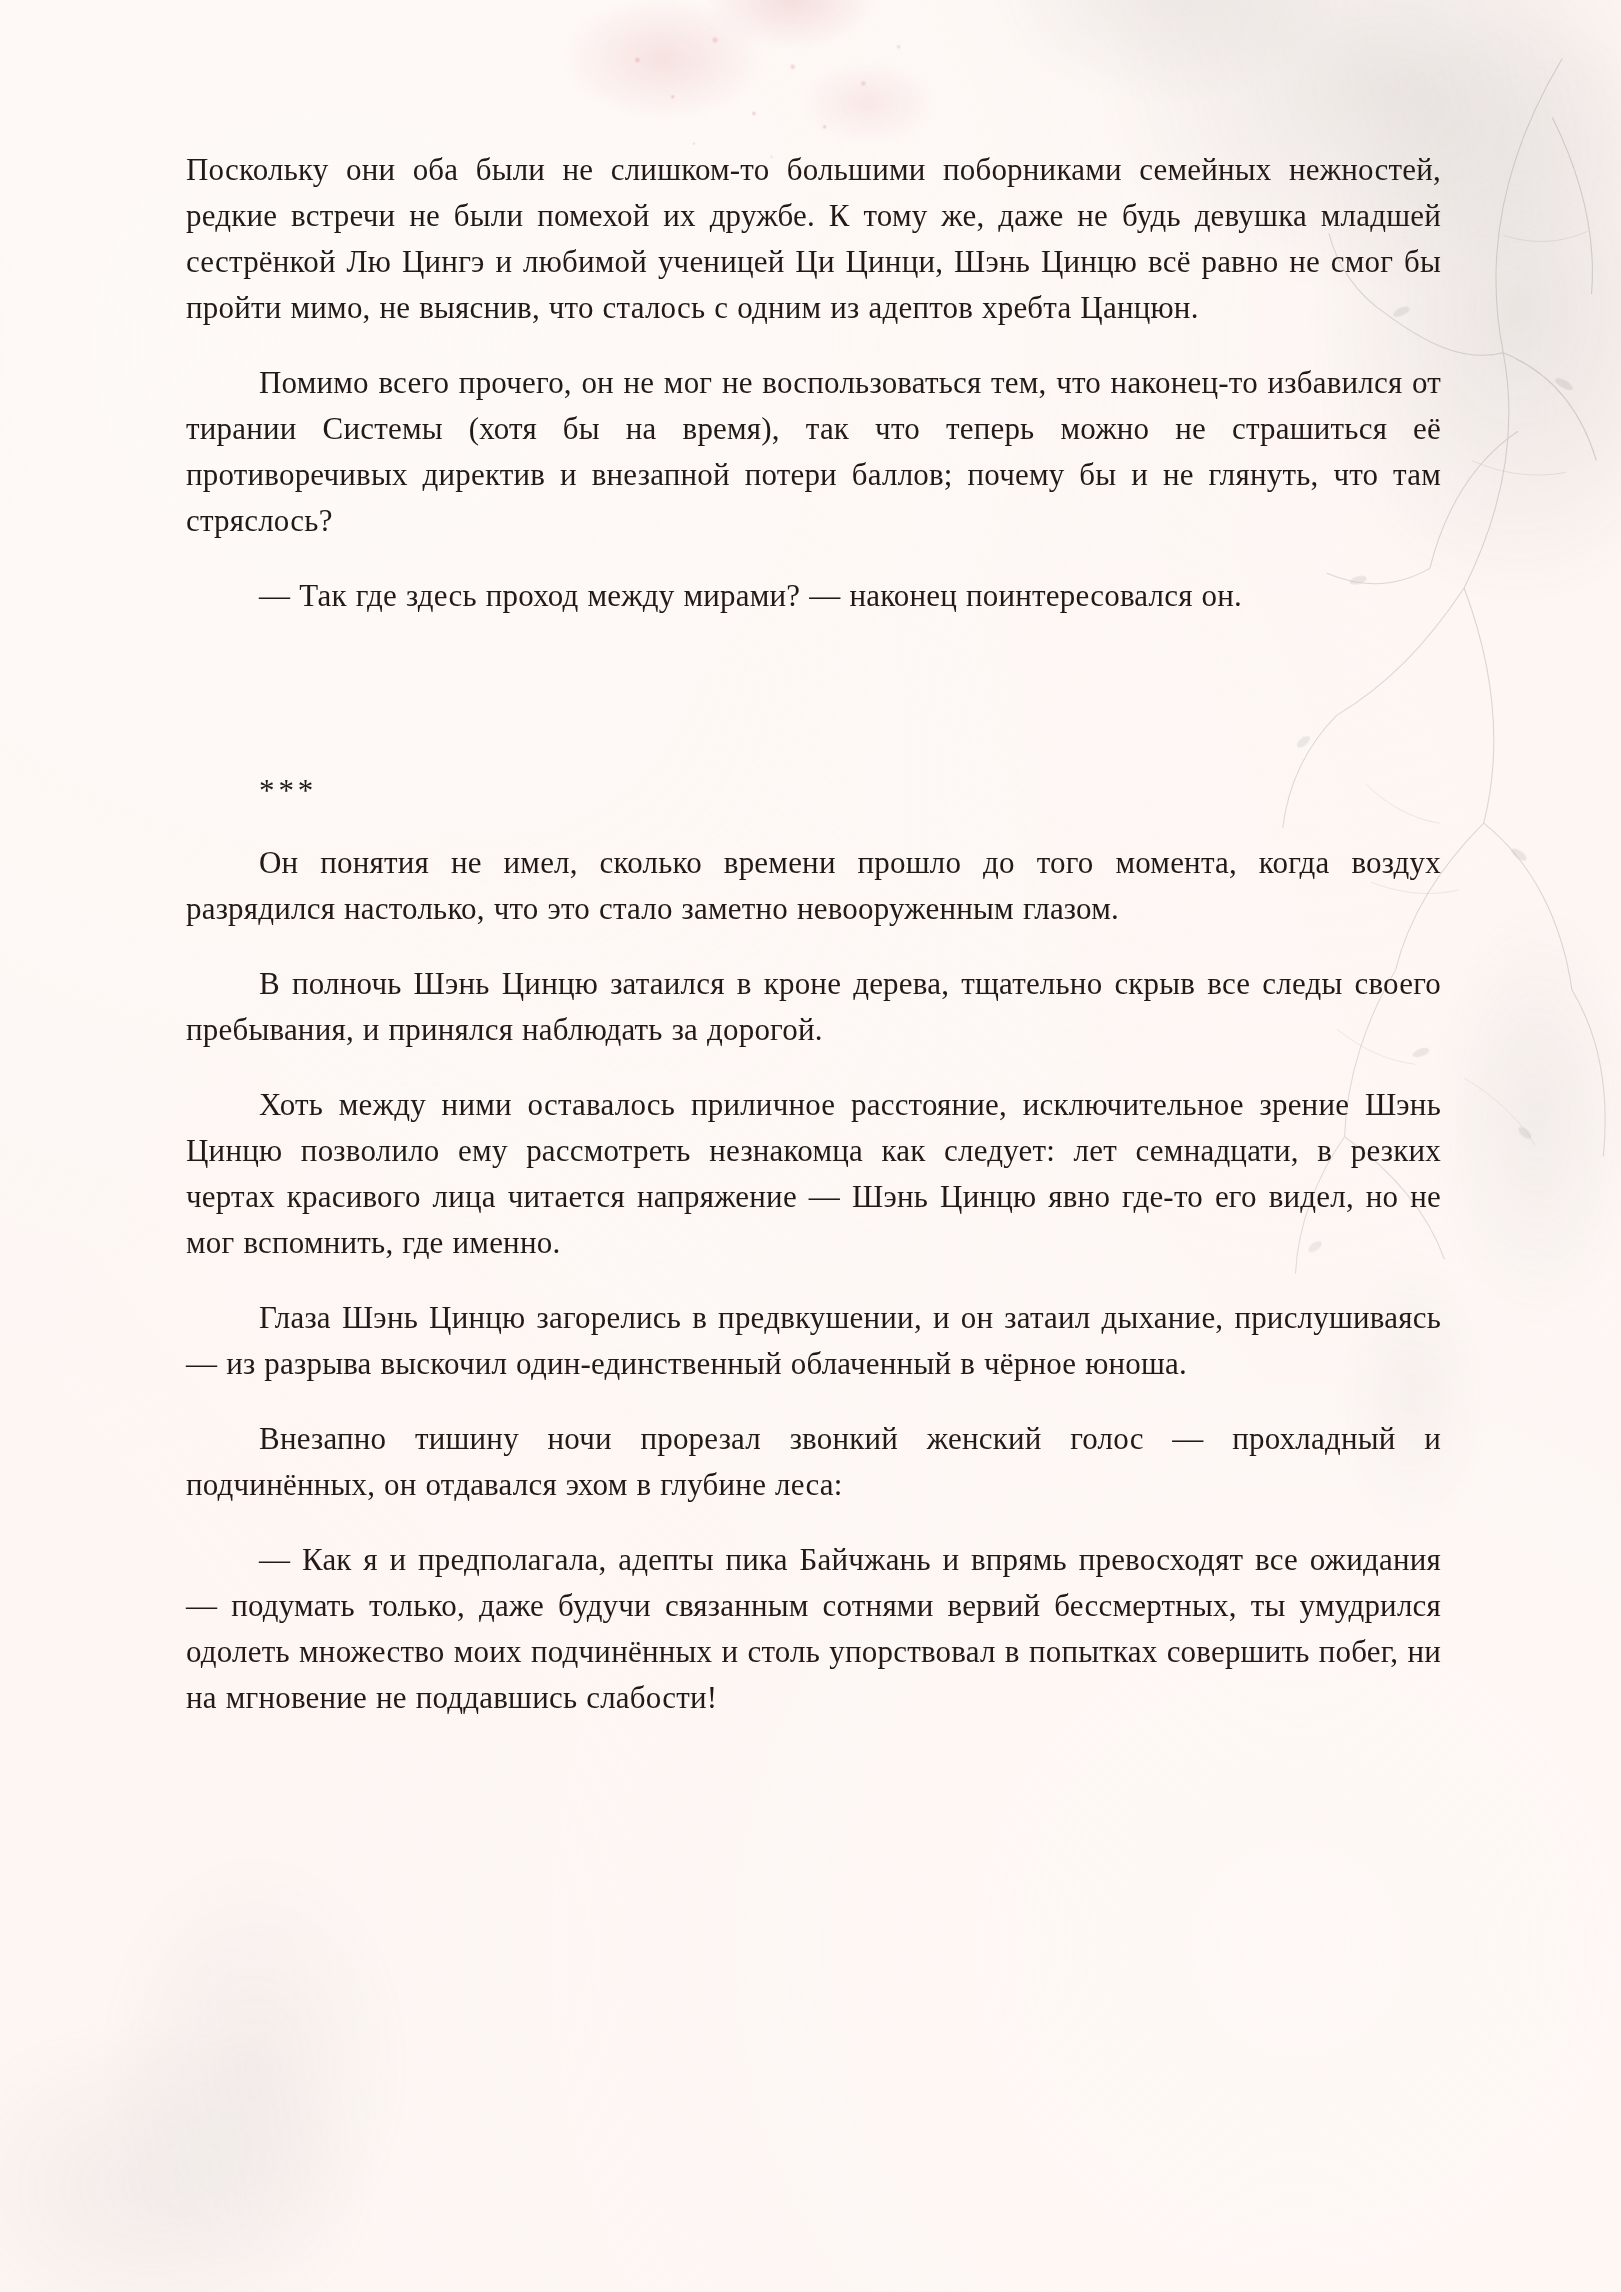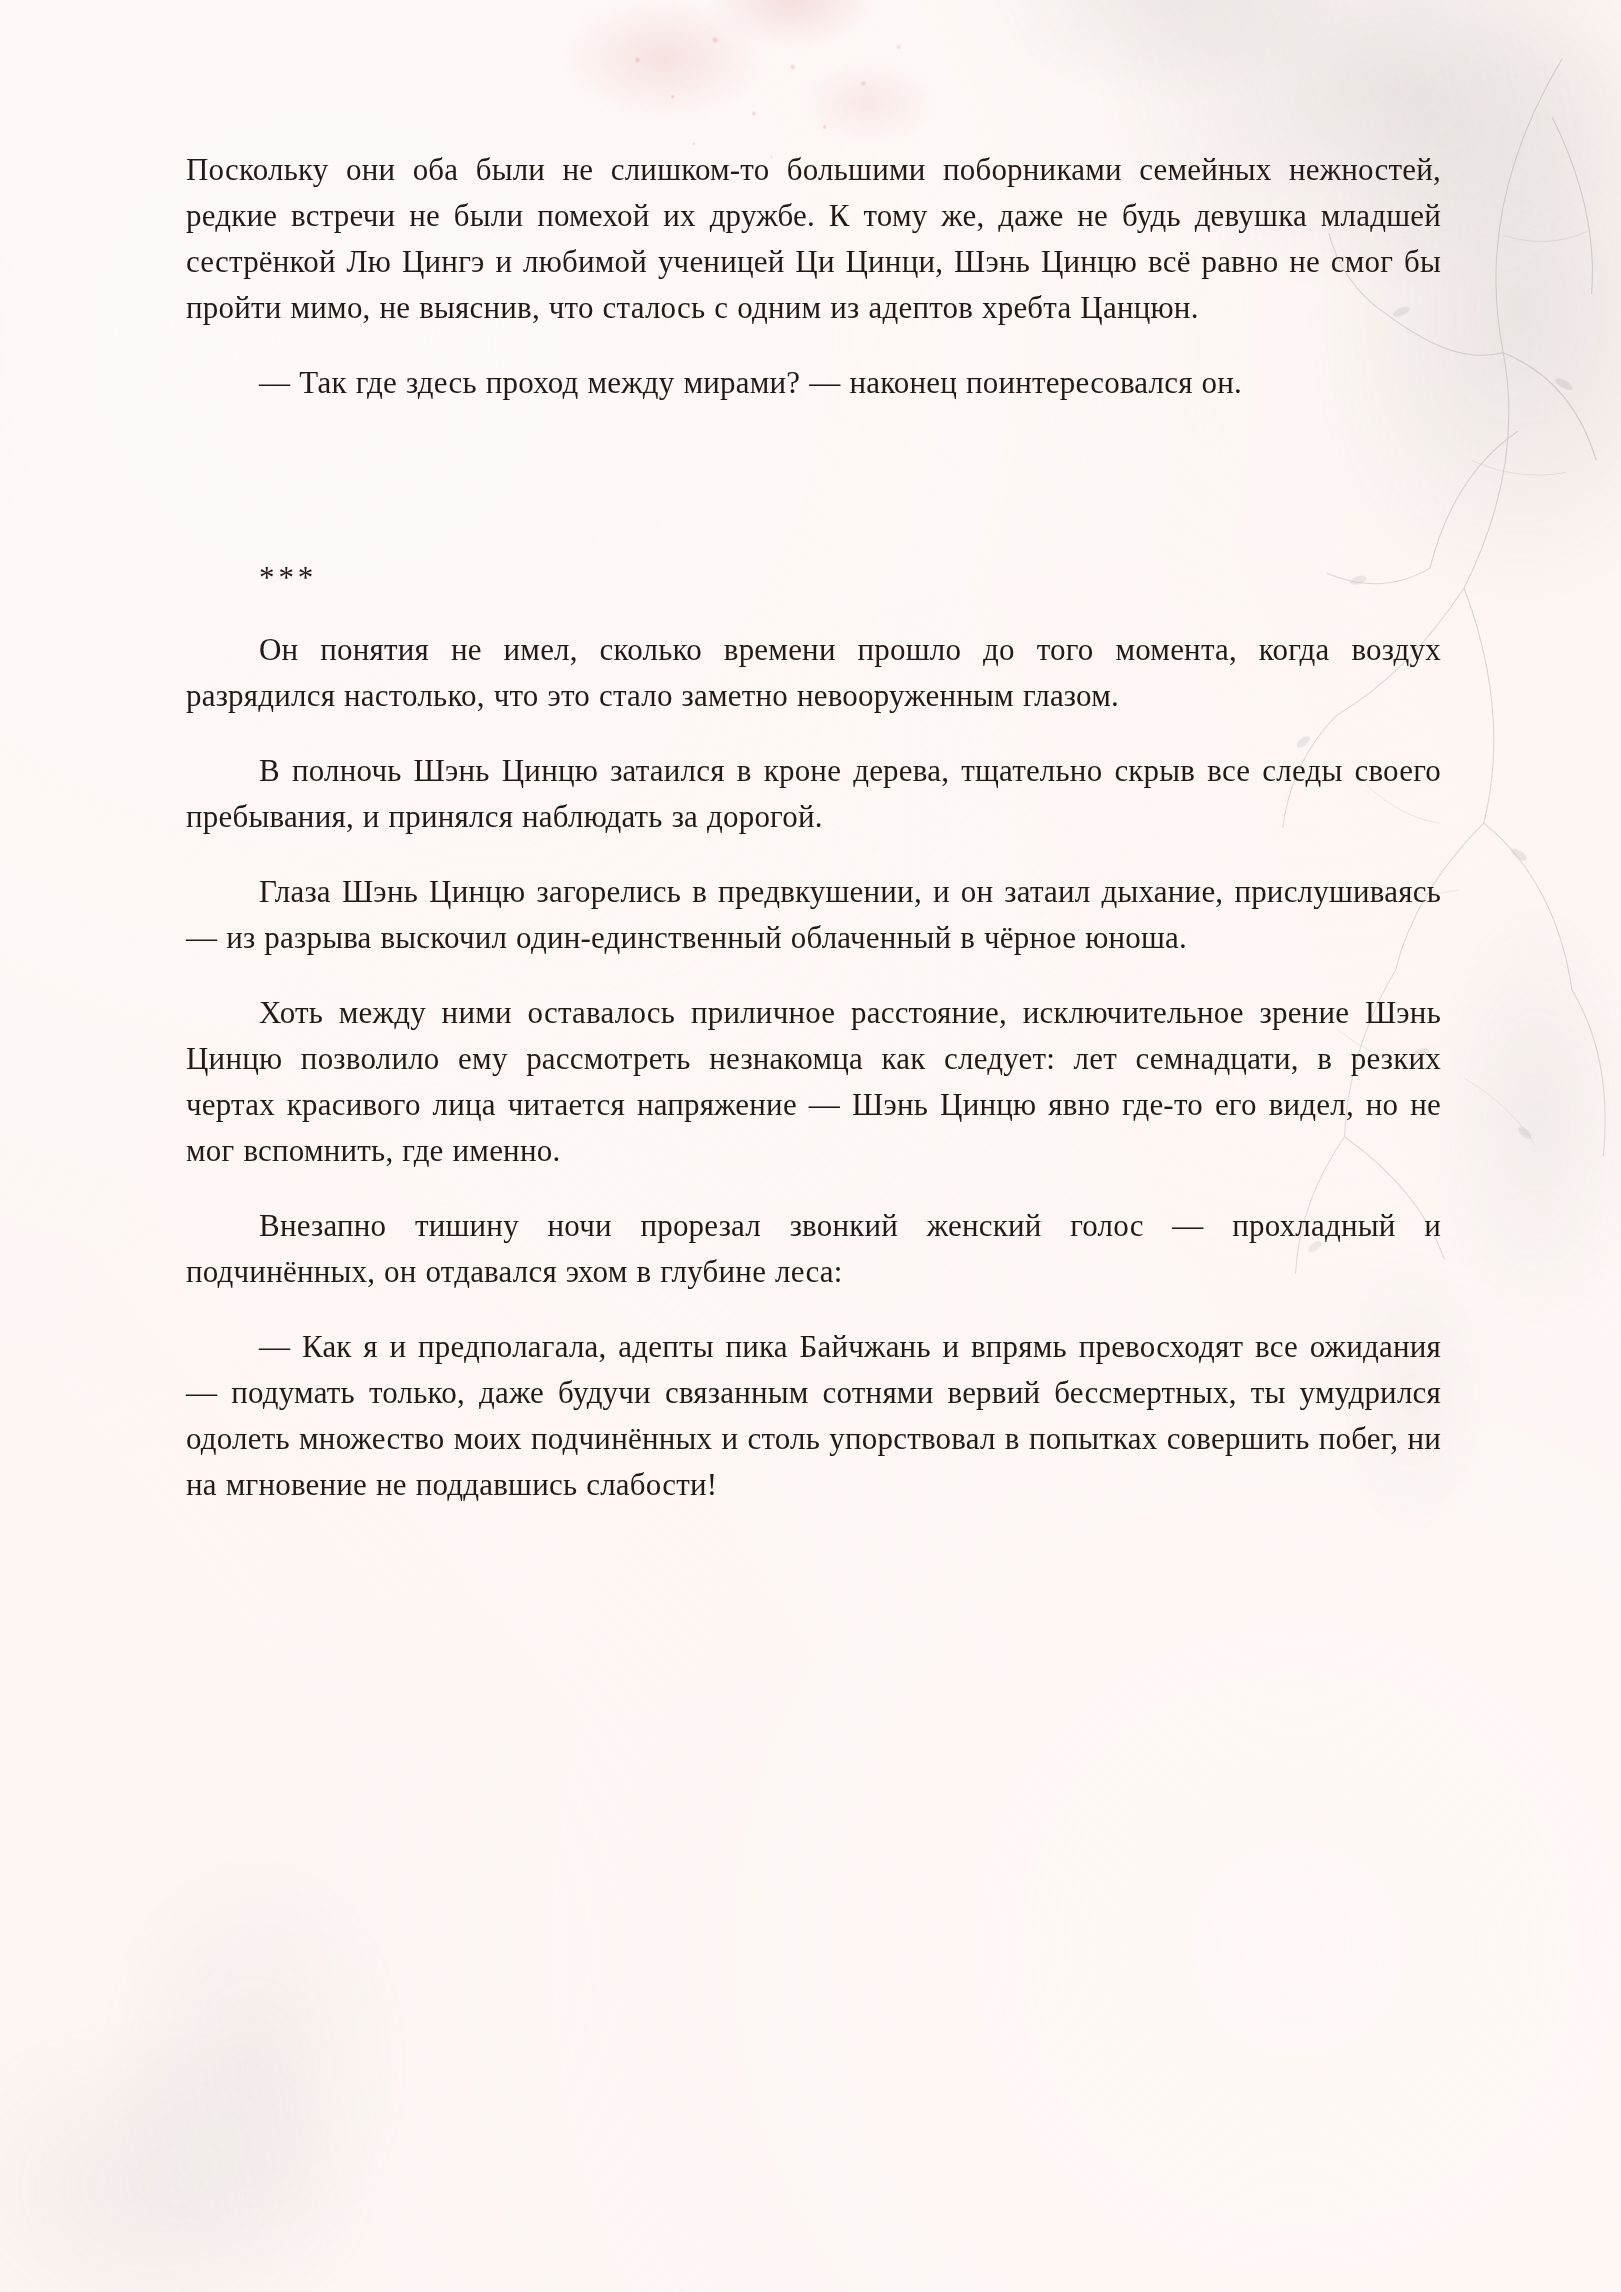--- a/index.html
+++ b/index.html
@@ -194,32 +194,33 @@
     </g>
   </svg>
   <div class="paper-grain"></div>
 </div>
 
 <div class="page">
   <div class="text-column">
 
     <p class="para no-indent">Поскольку они оба были не слишком-то большими поборниками семейных нежностей, редкие встречи не были помехой их дружбе. К тому же, даже не будь девушка младшей сестрёнкой Лю Цингэ и любимой ученицей Ци Цинци, Шэнь Цинцю всё равно не смог бы пройти мимо, не выяснив, что сталось с одним из адептов хребта Цанцюн.</p>
 
+    <p class="para">Помимо всего прочего, он не мог не воспользоваться тем, что наконец-то избавился от тирании Системы (хотя бы на время), так что теперь можно не страшиться её противоречивых директив и внезапной потери баллов; почему бы и не глянуть, что там стряслось?</p>
 
     <p class="para last-line-left">— Так где здесь проход между мирами? — наконец поинтересовался он.</p>
 
     <div class="scene-break">***</div>
 
     <p class="para last-line-left">Он понятия не имел, сколько времени прошло до того момента, когда воздух разрядился настолько, что это стало заметно невооруженным глазом.</p>
 
     <p class="para last-line-left">В полночь Шэнь Цинцю затаился в кроне дерева, тщательно скрыв все следы своего пребывания, и принялся наблюдать за дорогой.</p>
 
+    <p class="para last-line-left">Хоть между ними оставалось приличное расстояние, исключительное зрение Шэнь Цинцю позволило ему рассмотреть незнакомца как следует: лет семнадцати, в резких чертах красивого лица читается напряжение — Шэнь Цинцю явно где-то его видел, но не мог вспомнить, где именно.</p>
+
     <p class="para last-line-left">Глаза Шэнь Цинцю загорелись в предвкушении, и он затаил дыхание, прислушиваясь — из разрыва выскочил один-единственный облаченный в чёрное юноша.</p>
-
-    <p class="para last-line-left">Хоть между ними оставалось приличное расстояние, исключительное зрение Шэнь Цинцю позволило ему рассмотреть незнакомца как следует: лет семнадцати, в резких чертах красивого лица читается напряжение — Шэнь Цинцю явно где-то его видел, но не мог вспомнить, где именно.</p>
 
     <p class="para last-line-left">Внезапно тишину ночи прорезал звонкий женский голос — прохладный и подчинённых, он отдавался эхом в глубине леса:</p>
 
     <p class="para last-line-left">— Как я и предполагала, адепты пика Байчжань и впрямь превосходят все ожидания — подумать только, даже будучи связанным сотнями вервий бессмертных, ты умудрился одолеть множество моих подчинённых и столь упорствовал в попытках совершить побег, ни на мгновение не поддавшись слабости!</p>
 
 
     <div class="tail-gap"></div>
   </div>
 </div>
 

